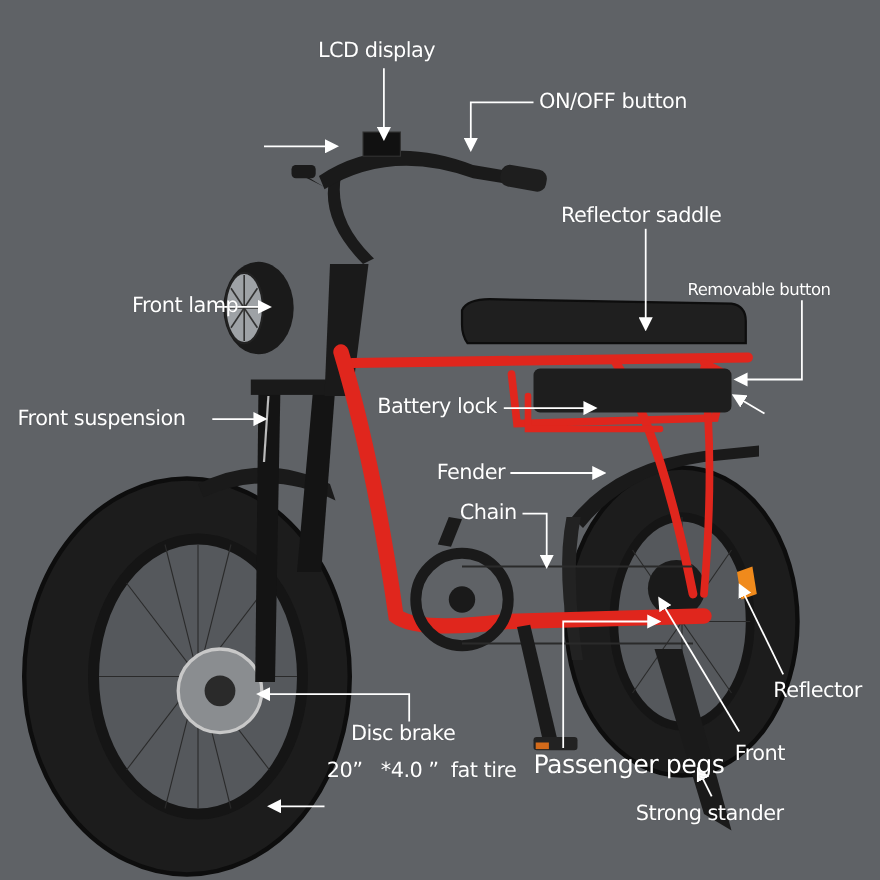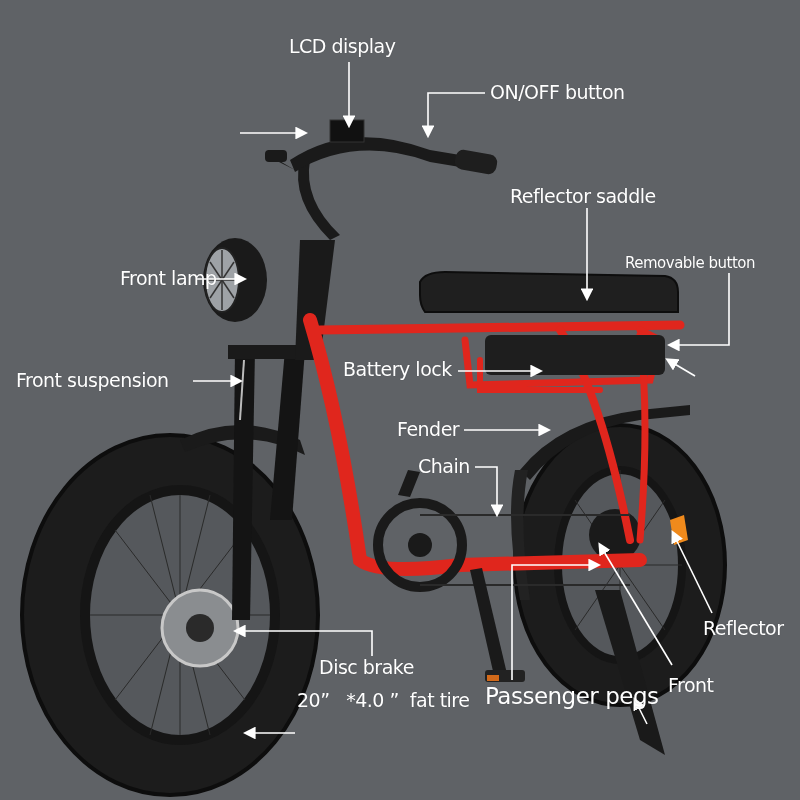--- a/index.html
+++ b/index.html
@@ -141,14 +141,15 @@
   <div class="lbl f16" style="left:625px;top:254px;">Removable button</div>
   <div class="lbl f20" style="left:343px;top:358px;">Battery lock</div>
   <div class="lbl f20" style="left:16px;top:369px;text-align:right;">Front suspension</div>
   <div class="lbl f20" style="left:397px;top:418px;text-align:center;">Fender</div>
   <div class="lbl f20" style="left:418px;top:455px;">Chain</div>
   <div class="lbl f20" style="left:703px;top:617px;">Reflector</div>
   <div class="lbl f20" style="left:319px;top:656px;">Disc brake</div>
   <div class="lbl f20" style="left:668px;top:674px;">Front</div>
   <div class="lbl f18" style="left:444px;top:683px;">Passenger pegs</div>
   <div class="lbl f20" style="left:297px;top:689px;white-space:pre;">20”   *4.0 ”  fat tire</div>
+  <div class="lbl f20" style="left:578px;top:728px;">Strong stander</div>
 
 </div>
 
 </body></html>

